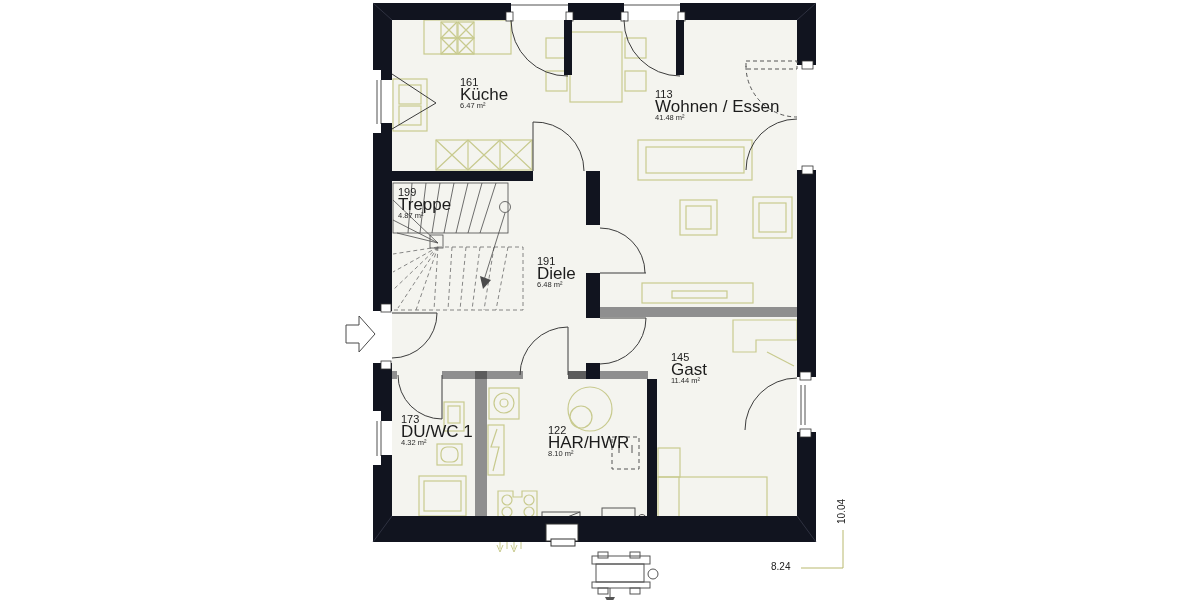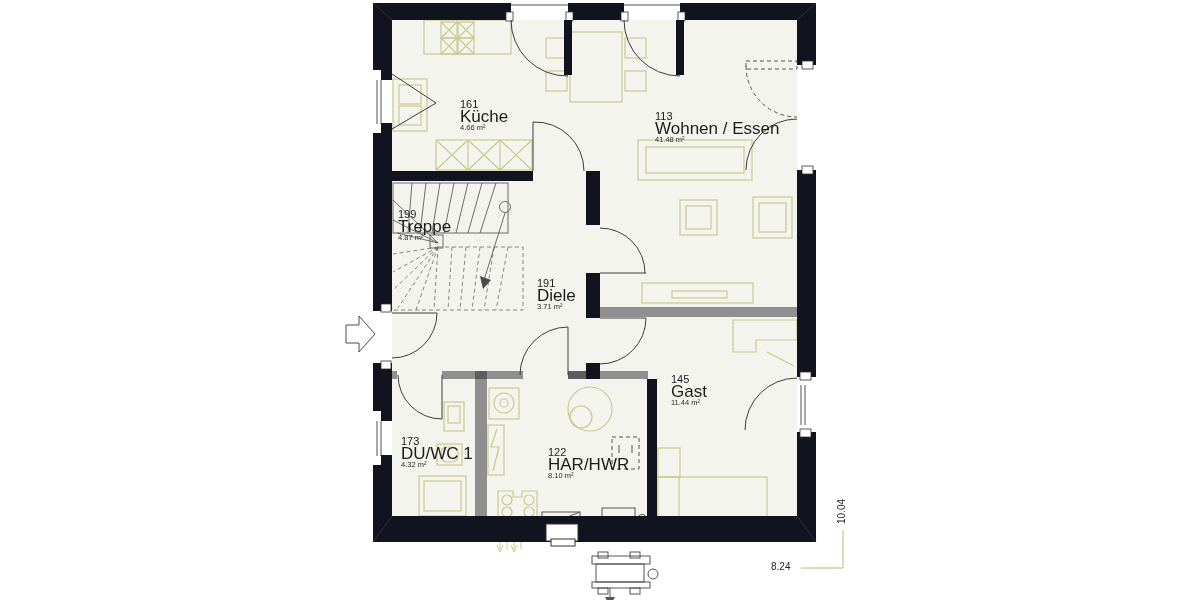--- a/index.html
+++ b/index.html
@@ -18,21 +18,21 @@
   .stair{stroke:#4a4a4a;fill:none;stroke-width:0.8;}
   .staird{stroke:#6a6a6a;fill:none;stroke-width:0.8;stroke-dasharray:4 3;}
   .gray{stroke:#555;fill:none;stroke-width:1;}
   .grayd{stroke:#555;fill:none;stroke-width:1;stroke-dasharray:4 3;}
   .dimln{stroke:var(--dimline,#b9b96e);fill:none;stroke-width:1;}
   .pipe{stroke:var(--furniture,#c8ca8e);fill:none;stroke-width:1;}
   .jamb{fill:#ffffff;stroke:#333;stroke-width:0.8;}
   .jambd{fill:var(--wall,#11141f);}
   .miter{stroke:#2e3140;stroke-width:1;}
   .chim{fill:#ffffff;stroke:#333;stroke-width:1;}
-  .stamp{position:absolute;color:#1c1c1c;white-space:nowrap;margin-top:22px;}
+  .stamp{position:absolute;color:#1c1c1c;white-space:nowrap;}
   .stamp .num{font-size:11px;line-height:12px;}
   .stamp .nm{font-size:17px;line-height:13px;}
   .stamp .ar{font-size:7.5px;line-height:9px;color:#2a2a2a;}
   .dim{position:absolute;font-size:10px;color:#222;white-space:nowrap;}
   .dim-v{transform:rotate(-90deg);transform-origin:center center;}
 </style>
 </head>
 <body>
 
 <div id="canvas">
@@ -293,39 +293,39 @@
   </g>
 
   <g>
     <path class="dimln" d="M843,530 V568 H801"></path>
   </g>
 </svg>
 
 <div class="stamp" style="left:460px;top:76px">
   <div class="num">161</div>
   <div class="nm">Küche</div>
-  <div class="ar">4.66 m²</div>
+  <div class="ar">6.47 m²</div>
 </div>
 
 <div class="stamp" style="left:655px;top:88px">
   <div class="num">113</div>
   <div class="nm">Wohnen / Essen</div>
   <div class="ar">41.48 m²</div>
 </div>
 
 <div class="stamp" style="left:398px;top:186px">
   <div class="num">199</div>
   <div class="nm">Treppe</div>
   <div class="ar">4.87 m²</div>
 </div>
 
 <div class="stamp" style="left:537px;top:255px">
   <div class="num">191</div>
   <div class="nm">Diele</div>
-  <div class="ar">3.71 m²</div>
+  <div class="ar">6.48 m²</div>
 </div>
 
 <div class="stamp" style="left:671px;top:351px">
   <div class="num">145</div>
   <div class="nm">Gast</div>
   <div class="ar">11.44 m²</div>
 </div>
 
 <div class="stamp" style="left:401px;top:413px">
   <div class="num">173</div>

